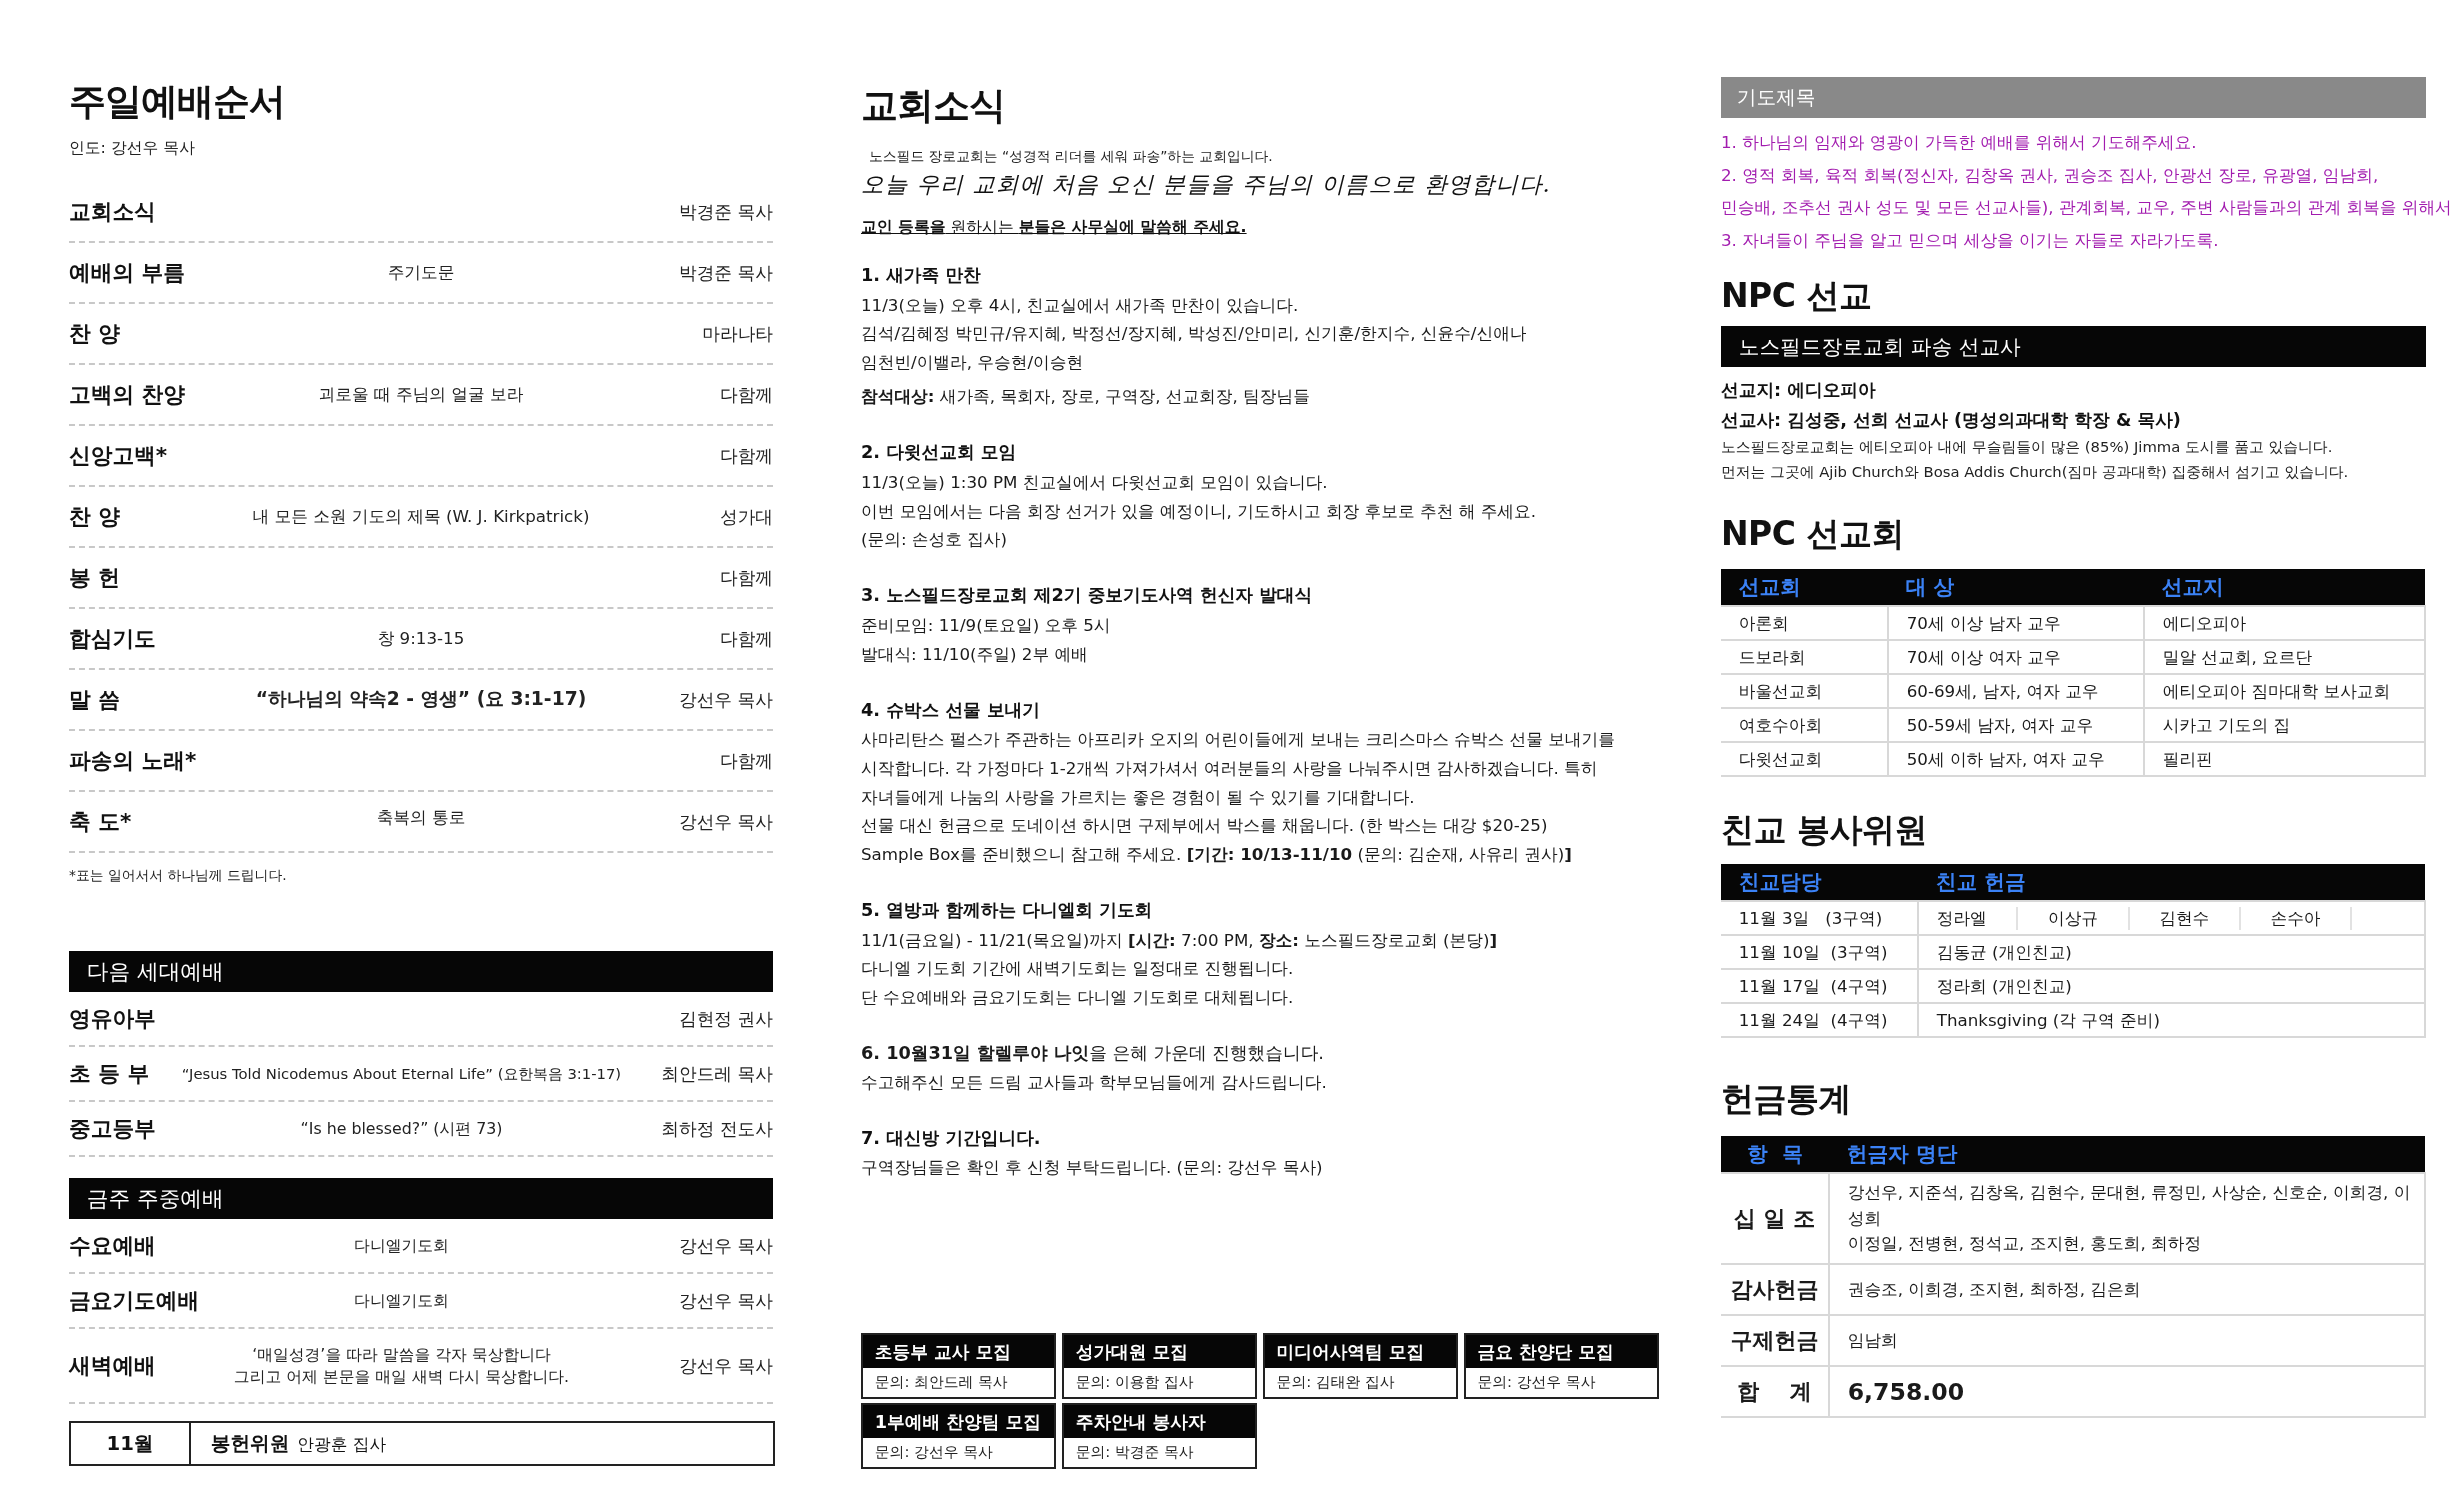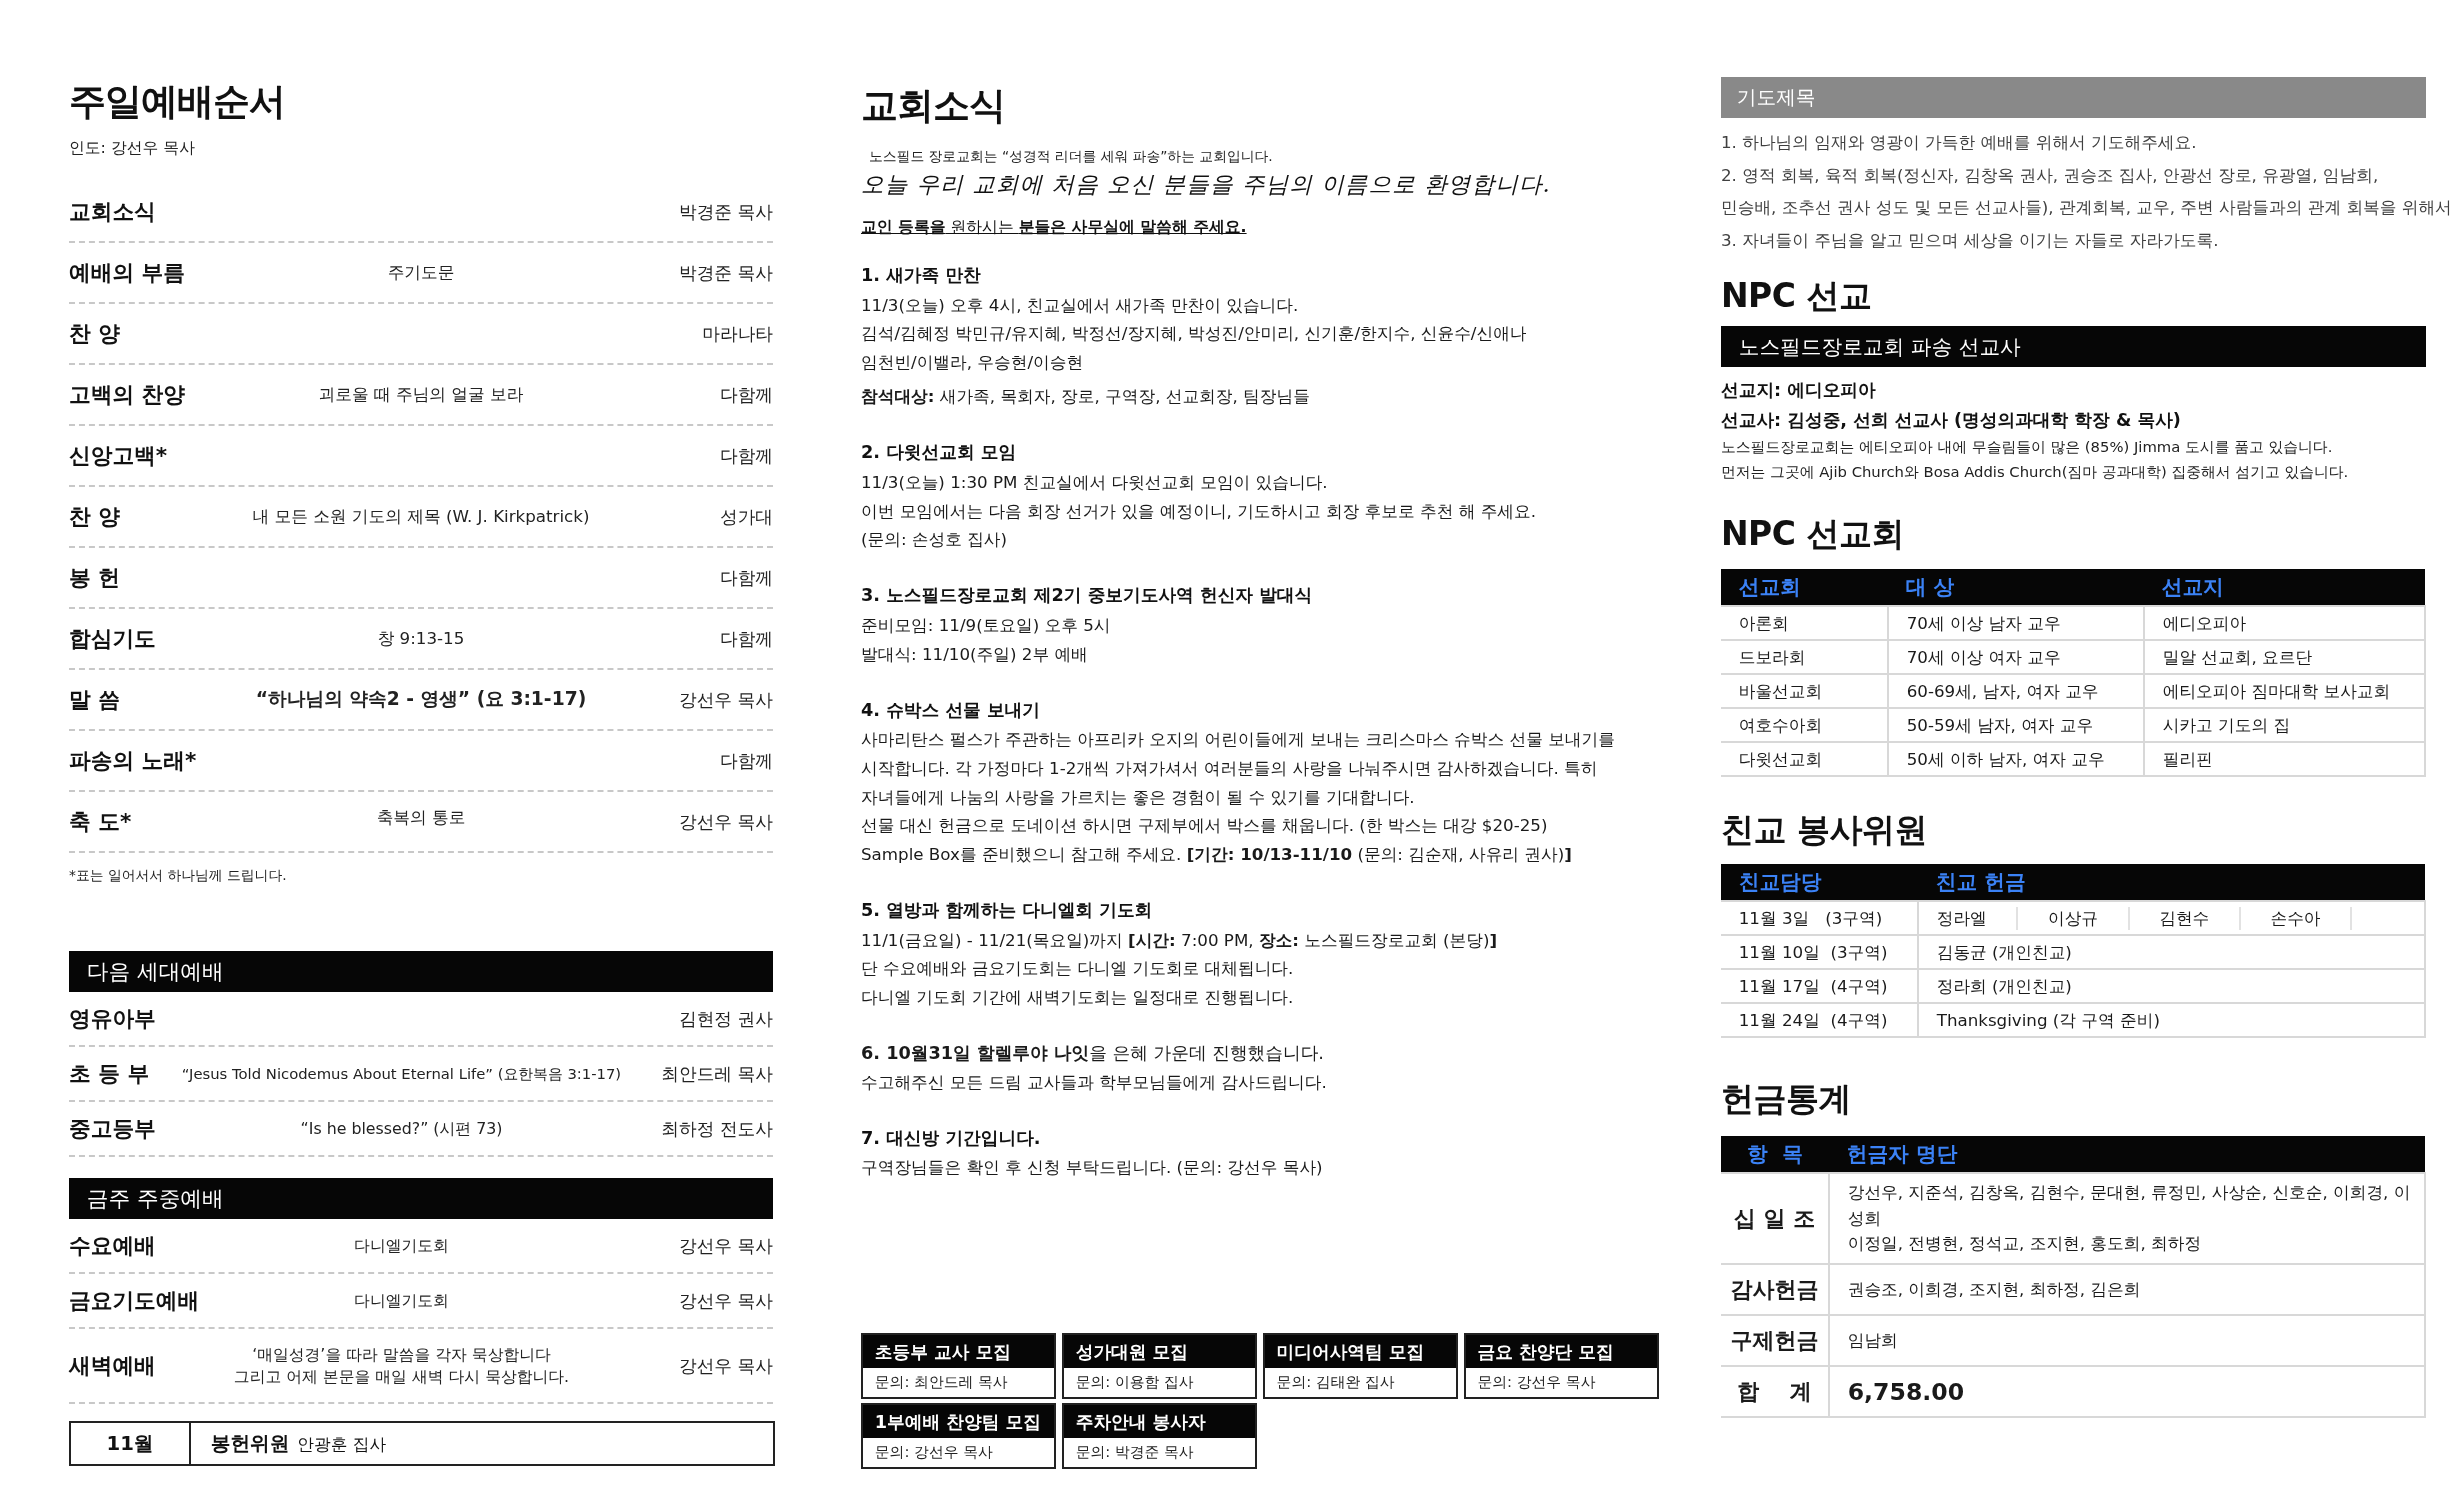--- a/index.html
+++ b/index.html
@@ -49,21 +49,21 @@
   .nitem .l { font-size: 16.7px; line-height: 28.6px; color: #1a1a1a; white-space: nowrap; }
   .nitem .l b { font-weight: bold; }
 
   .recruit { position: absolute; top: 1333px; left: 0; width: 808px; display: flex; flex-wrap: wrap; gap: 4.9px 5.9px; }
   .rbox { width: 195px; border: 2px solid #222; }
   .rbox .rt { background: #060606; color: #fff; font-weight: bold; font-size: 17.7px; height: 33px; display: flex; align-items: center; padding-left: 11.8px; }
   .rbox .rc { font-size: 14.8px; height: 28.6px; display: flex; align-items: center; padding-left: 11.8px; color: #222; }
 
   
   .graybar { position: absolute; top: 77px; left: 0; width: 705px; height: 41px; background: #898989; color: #fff; font-size: 19.7px; display: flex; align-items: center; padding-left: 15.8px; }
-  .prayers { position: absolute; top: 126px; left: 0; font-size: 16.7px; line-height: 32.5px; color: #404040; white-space: nowrap; }
+  .prayers { position: absolute; top: 126px; left: 0; font-size: 16.7px; line-height: 32.5px; color: #a21caf; white-space: nowrap; }
   .h2 { font-size: 33px; font-weight: bold; letter-spacing: -0.5px; position: absolute; left: 0; }
   .npc1 { top: 274px; }
   .mbar { position: absolute; top: 326px; left: 0; width: 705px; height: 41px; background: #060606; color: #fff; font-size: 20.7px; display: flex; align-items: center; padding-left: 17.7px; }
   .mission { position: absolute; top: 376px; left: 0; }
   .mission .a { font-size: 17.7px; font-weight: bold; line-height: 29.6px; }
   .mission .d { font-size: 14.8px; line-height: 24.6px; color: #222; white-space: nowrap; }
   .npc2 { top: 512px; }
 
   table { border-collapse: collapse; position: absolute; left: 0; width: 705px; }
   th { background: #060606; color: #3b82f6; text-align: left; font-weight: bold; font-size: 20.7px; height: 37px; padding-left: 17.7px; }
@@ -222,22 +222,22 @@
       <div class="t">4. 슈박스 선물 보내기</div>
       <div class="l">사마리탄스 펄스가  주관하는 아프리카 오지의 어린이들에게 보내는 크리스마스 슈박스 선물 보내기를</div>
       <div class="l">시작합니다. 각 가정마다 1-2개씩 가져가셔서  여러분들의 사랑을 나눠주시면 감사하겠습니다. 특히</div>
       <div class="l">자녀들에게 나눔의 사랑을 가르치는 좋은 경험이 될 수 있기를 기대합니다.</div>
       <div class="l">선물 대신 헌금으로 도네이션 하시면 구제부에서 박스를 채웁니다. (한 박스는 대강 $20-25)</div>
       <div class="l"><span>Sample Box를 준비했으니 참고해 주세요. </span><b>[기간: 10/13-11/10</b><span> (문의: 김순재, 사유리 권사)</span><b>]</b></div>
     </div>
     <div class="nitem">
       <div class="t">5. 열방과 함께하는 다니엘회 기도회</div>
       <div class="l"><span>11/1(금요일) - 11/21(목요일)까지 </span><b>[시간:</b><span> 7:00 PM, </span><b>장소:</b><span> 노스필드장로교회 (본당)</span><b>]</b></div>
+      <div class="l">다니엘 기도회 기간에 새벽기도회는 일정대로 진행됩니다.</div>
       <div class="l">단 수요예배와 금요기도회는 다니엘 기도회로 대체됩니다.</div>
-      <div class="l">다니엘 기도회 기간에 새벽기도회는 일정대로 진행됩니다.</div>
     </div>
     <div class="nitem">
       <div class="l" style="font-size:17.7px"><b>6. 10월31일 할렐루야 나잇</b><span>을 은혜 가운데 진행했습니다.</span></div>
       <div class="l">수고해주신 모든 드림 교사들과 학부모님들에게 감사드립니다.</div>
     </div>
     <div class="nitem">
       <div class="t">7. 대신방 기간입니다.</div>
       <div class="l">구역장님들은 확인 후 신청 부탁드립니다. (문의: 강선우 목사)</div>
     </div>
   </div>

